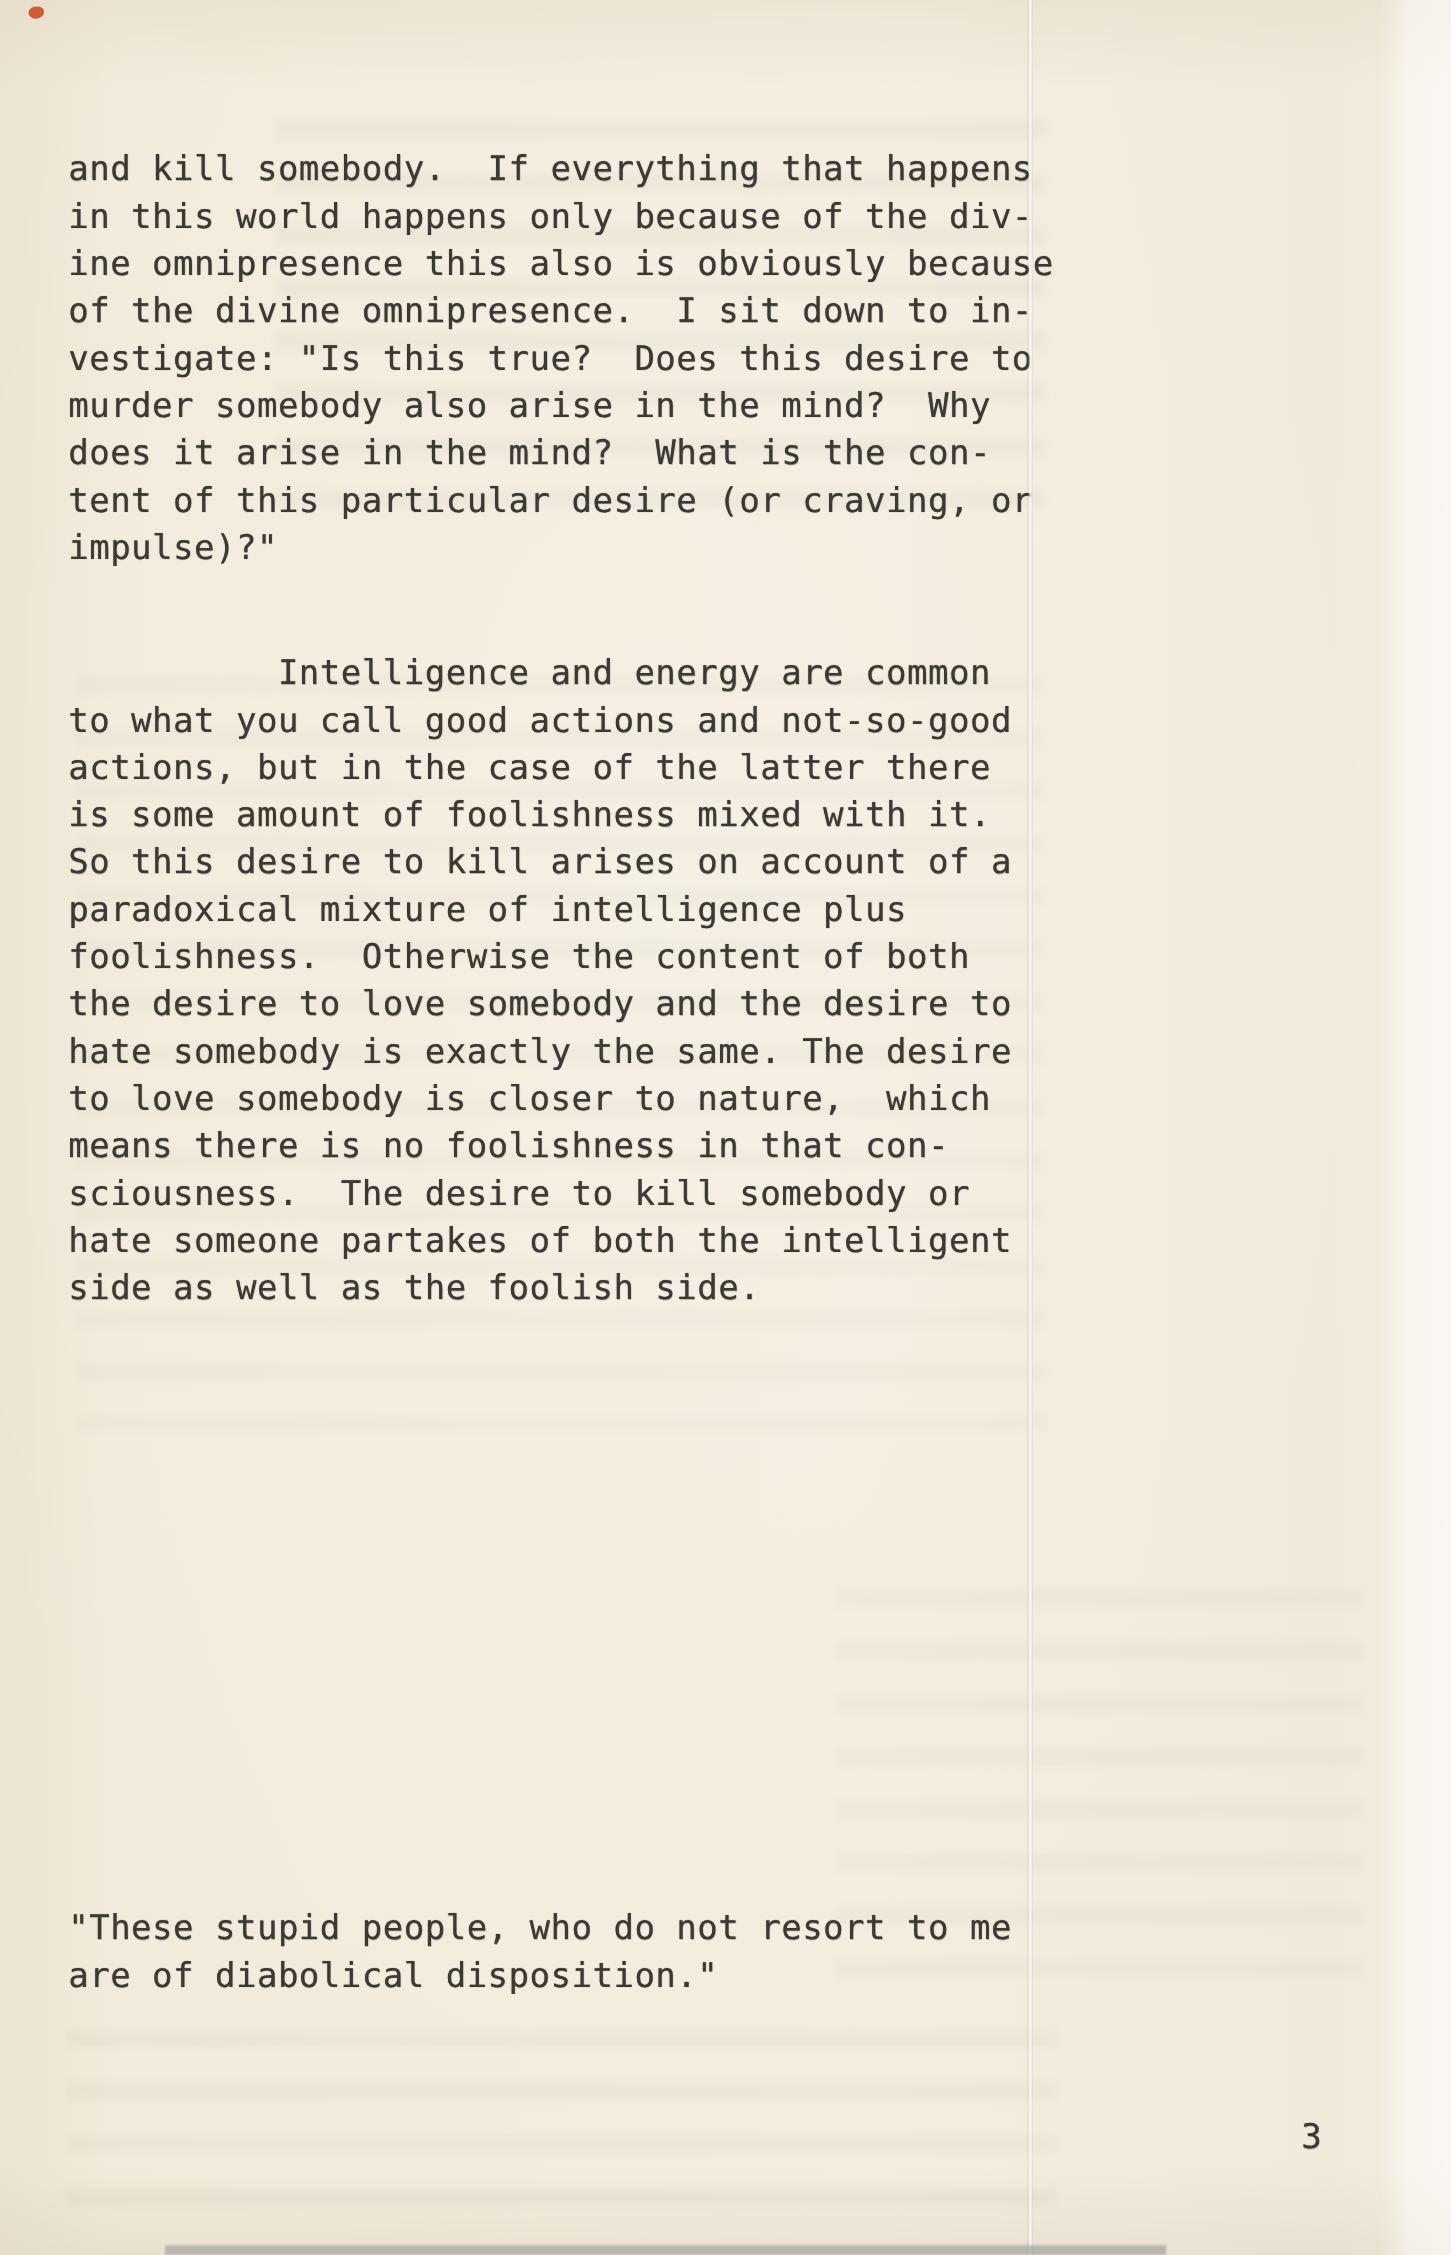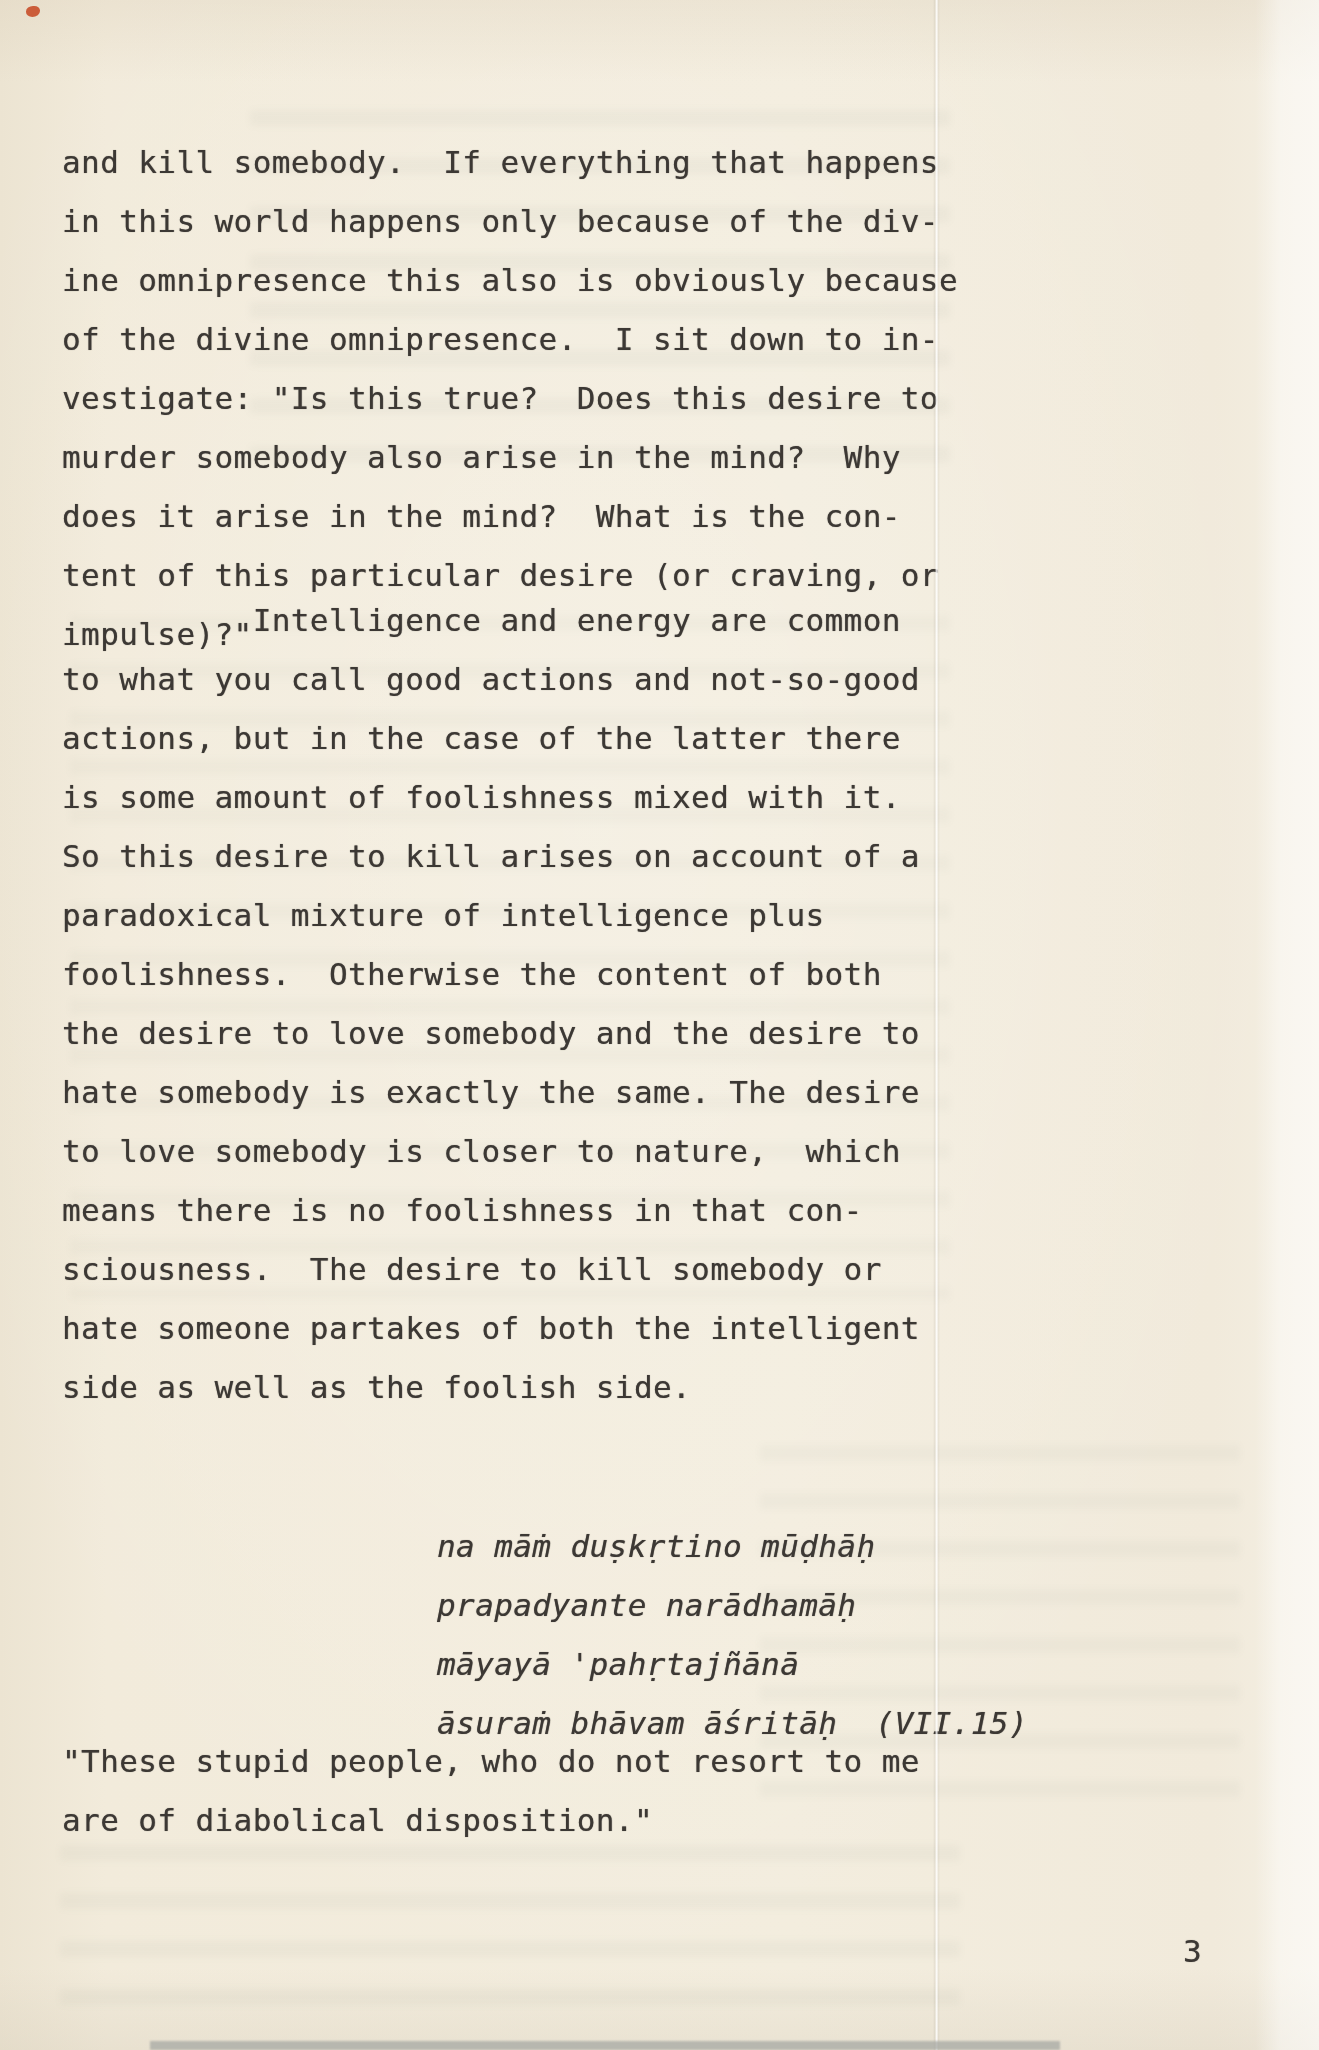--- a/index.html
+++ b/index.html
@@ -25,21 +25,21 @@
     position: absolute; inset: 0;
     background:
       linear-gradient(to bottom, rgba(214,200,176,0.25) 0%, rgba(214,200,176,0) 4%,
                       rgba(214,200,176,0) 96%, rgba(205,195,175,0.25) 100%);
     pointer-events: none;
   }
   .txt {
     position: absolute;
     white-space: pre;
     font-size: 31px;
-    line-height: 59px;
+    line-height: 43px;
     letter-spacing: 0.4px;
     color: #3c3834;
     text-shadow: 0 0 1px rgba(60,56,52,0.55), 0.4px 0.4px 0 rgba(60,56,52,0.25);
   }
   .body-col { left: 62px; }
   .verse-block {
     left: 437px;
     font-style: italic;
   }
   .page-num { left: 1183px; top: 1922px; }
@@ -138,24 +138,20 @@
 foolishness.  Otherwise the content of both
 the desire to love somebody and the desire to
 hate somebody is exactly the same. The desire
 to love somebody is closer to nature,  which
 means there is no foolishness in that con-
 sciousness.  The desire to kill somebody or
 hate someone partakes of both the intelligent
 side as well as the foolish side.</div>
 
 
-  <div class="txt verse-block" style="top:1517px">na māṁ duṣkṛtino mūḍhāḥ
-prapadyante narādhamāḥ
-māyayā 'pahṛtajñānā
-āsuraṁ bhāvam āśritāḥ  (VII.15)</div>
 
   <div class="txt body-col" style="top:1732px">"These stupid people, who do not resort to me
 are of diabolical disposition."</div>
 
   <div class="txt page-num">3</div>
 
   <div class="crease"></div>
   <div class="edge-band"></div>
   <div class="bottom-strip"></div>
 

